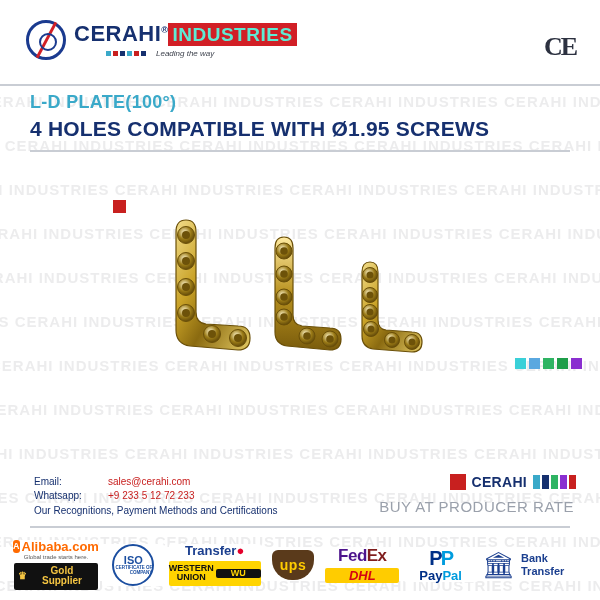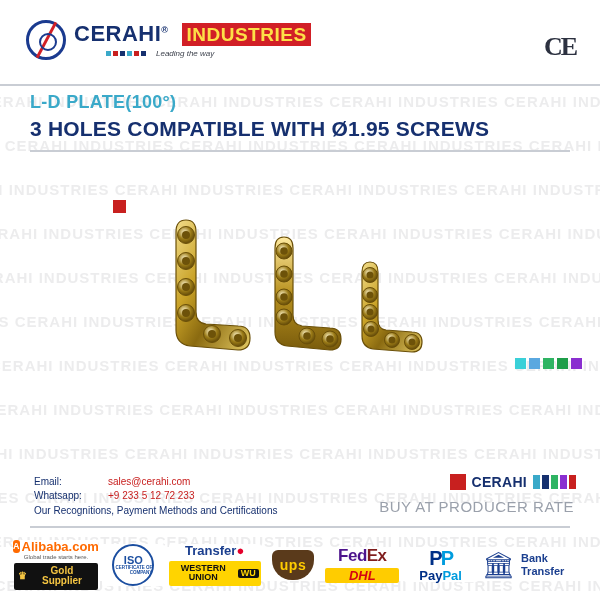--- a/index.html
+++ b/index.html
@@ -73,23 +73,23 @@
   }
   .logo-text { line-height: 1; }
   .logo-title {
     font-size: 22px;
     font-weight: 800;
     letter-spacing: 0.5px;
     color: #16306f;
   }
   .logo-title .ind {
     background: #d11f26;
-    color: #fde047;
+    color: #5eead4;
     padding: 1px 4px;
-    margin-left: 14px;
+    margin-left: 0;
     font-size: 19px;
   }
   .logo-reg {
     font-size: 9px;
     vertical-align: super;
     color: #16306f;
   }
   .logo-dots {
     display: flex;
     gap: 2px;
@@ -262,21 +262,21 @@
   .iso-seal .big { font-size: 11px; }
 
   .bx-mg { width: 92px; text-align:center; }
   .mg-top { font-size: 13px; font-weight: 700; color:#1b3f8f; }
   .mg-top .o { color:#e4002b; }
   .mg-wu {
     margin-top:3px; background:#ffd400; color:#111;
     font-size:9px; font-weight:700; padding:3px 2px; border-radius:2px;
     display:flex; align-items:center; justify-content:center; gap:2px;
   }
-  .mg-wu .wu { background:#111; color:#ffd400; padding:0 3px; border-radius:2px; }
+  .mg-wu .wu { background:#111; color:#ffd400; padding:0 15px; border-radius:2px; }
 
   .bx-ups { width: 56px; text-align:center; }
   .ups-shield {
     width: 42px; height: 30px; margin: 0 auto;
     background: #5a3a1b;
     border-radius: 6px 6px 20px 20px;
     color: #ffcc00; font-size: 14px; font-weight: 800;
     display:flex; align-items:center; justify-content:center;
     letter-spacing: 0.5px;
   }
@@ -338,21 +338,21 @@
         <i style="background:#16306f"></i>
         <span class="logo-tag">Leading the way</span>
       </div>
     </div>
   </div>
   <div class="ce-mark">CE</div>
 </div>
 
 <div class="title-block">
   <div class="title-sub">L-D PLATE(100°)</div>
-  <div class="title-main">3 HOLES COMPATIBLE WITH Ø1.95 SCREWS</div>
+  <div class="title-main">4 HOLES COMPATIBLE WITH Ø1.95 SCREWS</div>
 </div>
 <div class="title-rule"></div>
 
 <div class="stage">
   <div class="red-square"></div>
 
   <svg width="600" height="300" style="position:absolute;left:0;top:0">
     <defs>
       <linearGradient id="gold" x1="0" y1="0" x2="1" y2="1">
         <stop offset="0%" stop-color="#f2dd8a"></stop>

